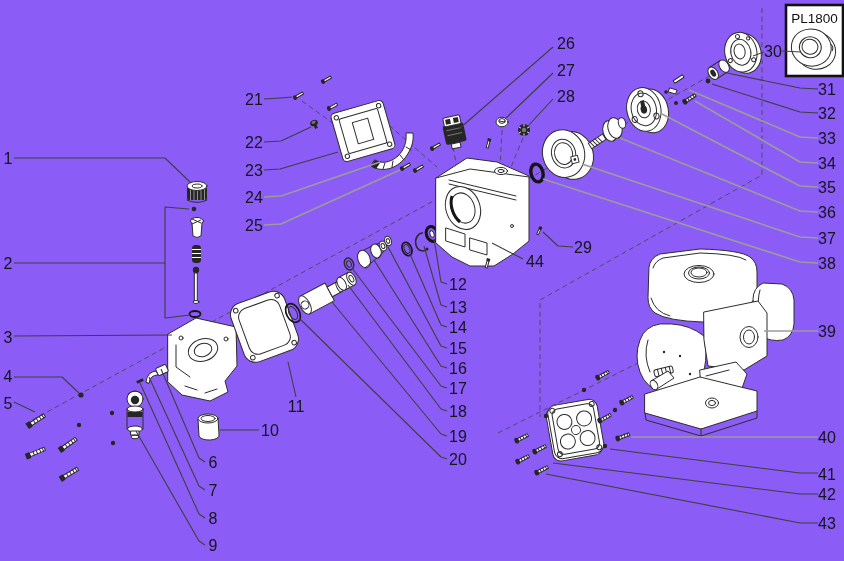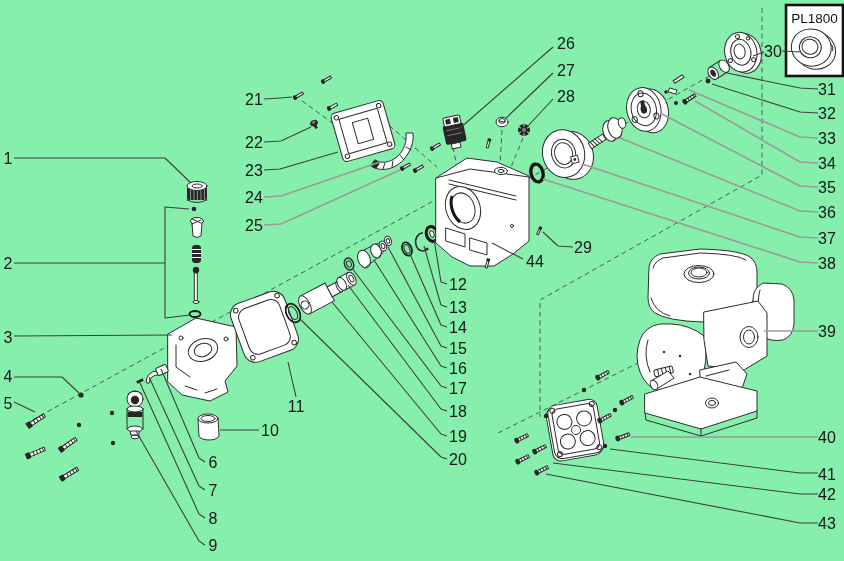--- a/index.html
+++ b/index.html
@@ -1,16 +1,16 @@
 <!DOCTYPE html>
 <html><head>
 <meta charset="utf-8">
 <style>
   html,body{margin:0;padding:0;background:#fff;}
-  #stage{position:relative;width:844px;height:561px;background:#86efac;overflow:hidden;
+  #stage{position:relative;width:844px;height:561px;background:#8b5cf6;overflow:hidden;
          font-family:"Liberation Sans",sans-serif;}
   svg{display:block;}
   .p  {fill:#fff;stroke:#2d2d2d;stroke-width:1;stroke-linejoin:round;stroke-linecap:round;}
   .pd {fill:#262626;stroke:none;}
   .ln {fill:none;stroke:#2d2d2d;stroke-width:1;stroke-linejoin:round;stroke-linecap:round;}
   .lnw{fill:none;stroke:#9a9a9a;stroke-width:0.9;}
   .dash{fill:none;stroke:#4a4a4a;stroke-width:0.9;stroke-dasharray:5 3.5;}
   .lead{fill:none;stroke:#3f3f3f;stroke-width:1.1;stroke-linejoin:round;}
   .lead.gray{stroke:#9b9b9b;stroke-width:1.7;}
   .callout-num{font-family:"Liberation Sans",sans-serif;font-size:16px;fill:#15151c;text-anchor:middle;}

